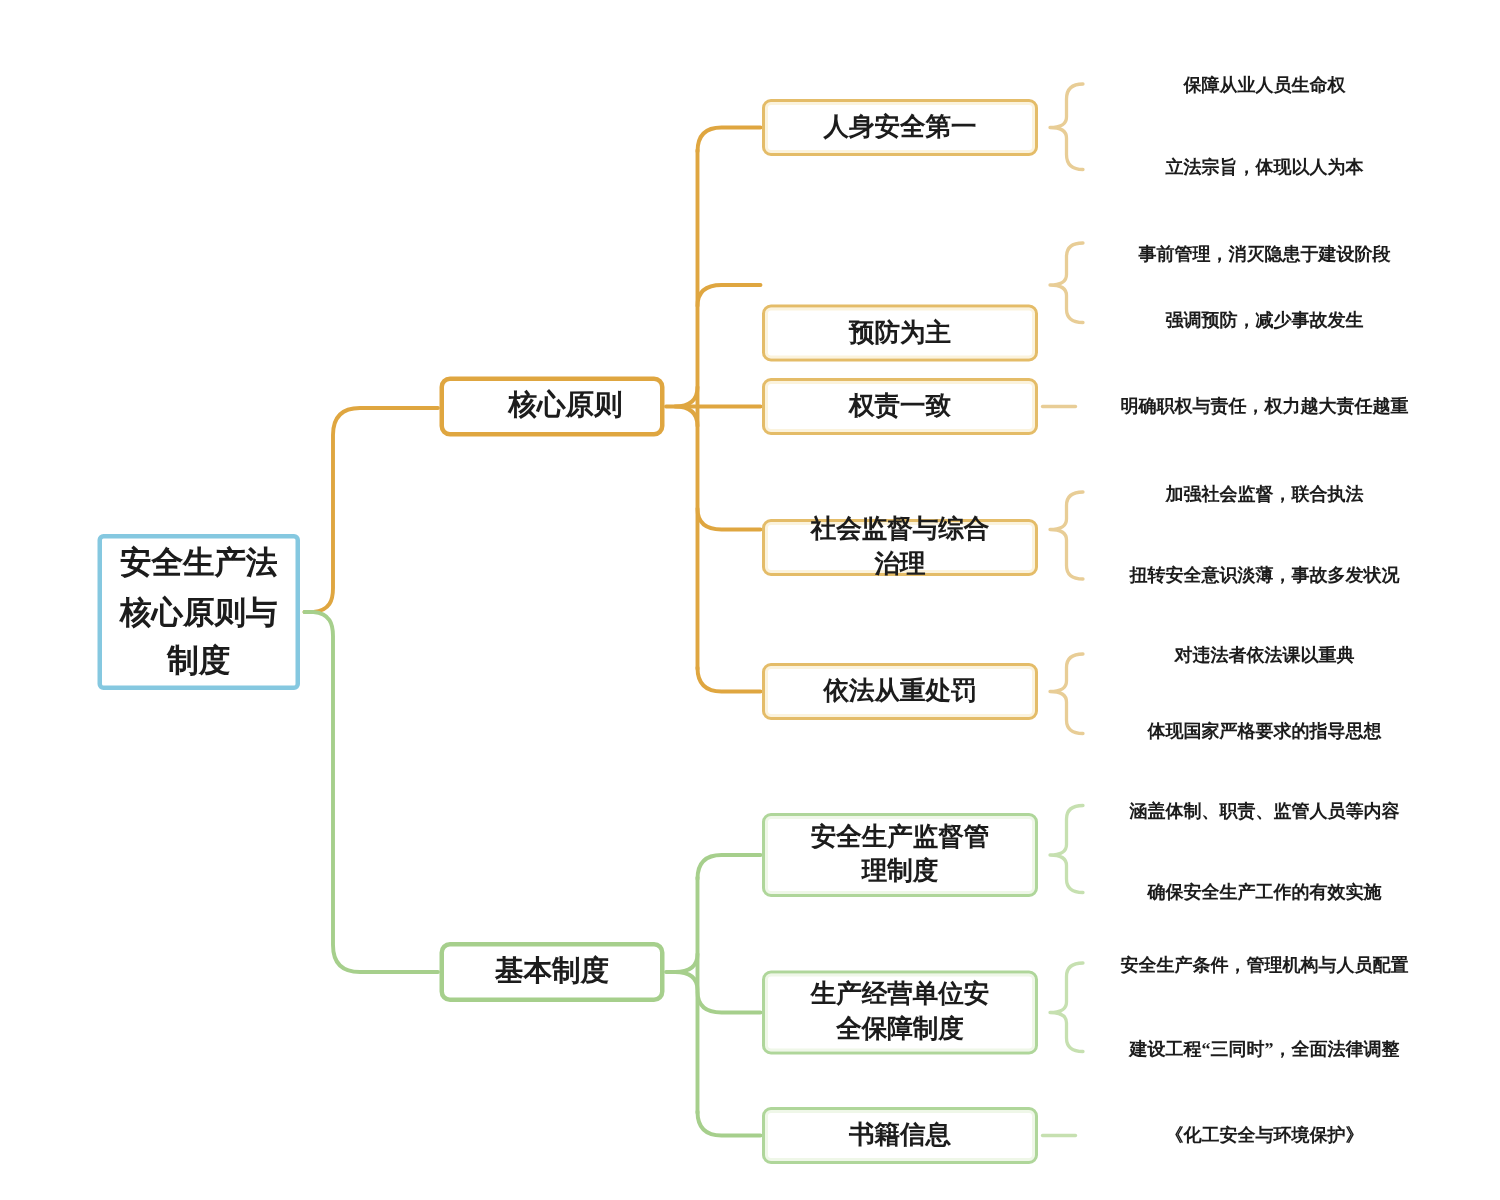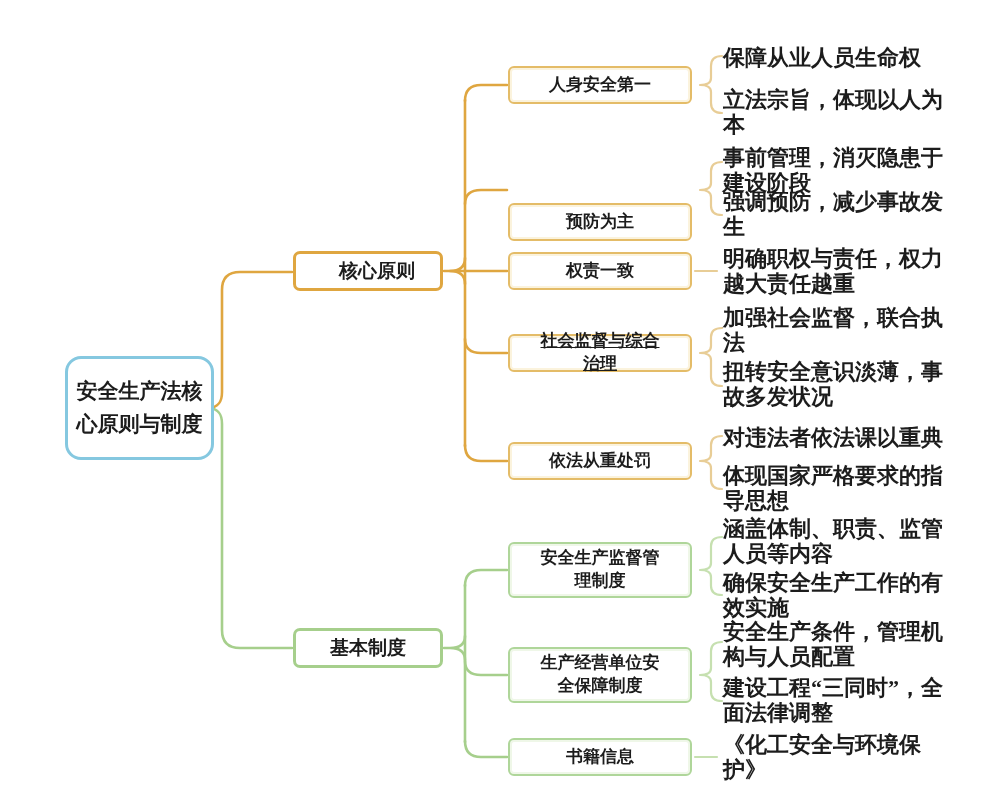--- a/index.html
+++ b/index.html
@@ -15,38 +15,38 @@
   .wire-orange{stroke:var(--orange,#DFA640);stroke-width:2.6px;}
   .wire-orange-light{stroke:var(--orange-light,#E8CD96);stroke-width:2.2px;}
   .wire-green{stroke:var(--green,#A6CF8C);stroke-width:2.6px;}
   .wire-green-light{stroke:var(--green-light,#C6E0B0);stroke-width:2.2px;}
   .node{
     position:absolute;box-sizing:border-box;background:#fff;
     display:flex;align-items:center;justify-content:center;text-align:center;
     font-weight:bold;border-radius:7px;line-height:1.35;
   }
   .node-root{
-    left:65px;top:356px;width:149px;height:104px;
+    left:65px;top:356px;width:135px;height:104px;
     border:3px solid var(--root-border,#85C8E0);
-    font-size:21px;line-height:1.55;padding:2px 8px;border-radius:16px;
+    font-size:21px;line-height:1.55;padding:2px 8px;border-radius:4px;
   }
   .node-branch{width:150px;height:40px;font-size:19px;}
   .node-branch.orange{border:3px solid var(--orange,#DFA640);}
   .node-branch.green{border:3px solid var(--green,#A6CF8C);}
   .node-core{left:293px;top:251px;padding-left:18px;}
   .node-basic{left:293px;top:628px;}
   .node-child{left:508px;width:184px;font-size:17px;border-radius:6px;padding:2px 24px;}
   .node-child.orange{border:2px solid #E4BC68;box-shadow:inset 0 0 0 2px #FBF3DD;}
   .node-child.green{border:2px solid #AFD69A;box-shadow:inset 0 0 0 2px #EFF7E8;}
   .h38{height:38px;} .h56{height:56px;}
-  .c1{top:66px;} .c2{top:171px;margin-top:32px;} .c3{top:252px;} .c4{top:334px;text-decoration:underline;} .c5{top:442px;}
+  .c1{top:66px;} .c2{top:171px;margin-top:32px;} .c3{top:252px;} .c4{top:346px;} .c5{top:442px;}
   .g1{top:542px;} .g2{top:647px;} .g3{top:738px;}
   .leaf{
-    position:absolute;left:723px;width:240px;font-size:22px;font-weight:bold;
-    line-height:25px;transform:translateY(-50%);
+    position:absolute;left:723px;width:240px;font-size:12px;font-weight:bold;
+    line-height:25px;transform:translateY(-50%);text-align:center;
   }
   .l1{top:57px;} .l2{top:112px;} .l3{top:170px;} .l4{top:214px;} .l5{top:271px;}
   .l6{top:330px;} .l7{top:384px;} .l8{top:437px;} .l9{top:488px;}
   .l10{top:541px;} .l11{top:595px;} .l12{top:644px;} .l13{top:700px;} .l14{top:757px;}
 </style>
 </head>
 <body>
 
 <div class="stage">
 

